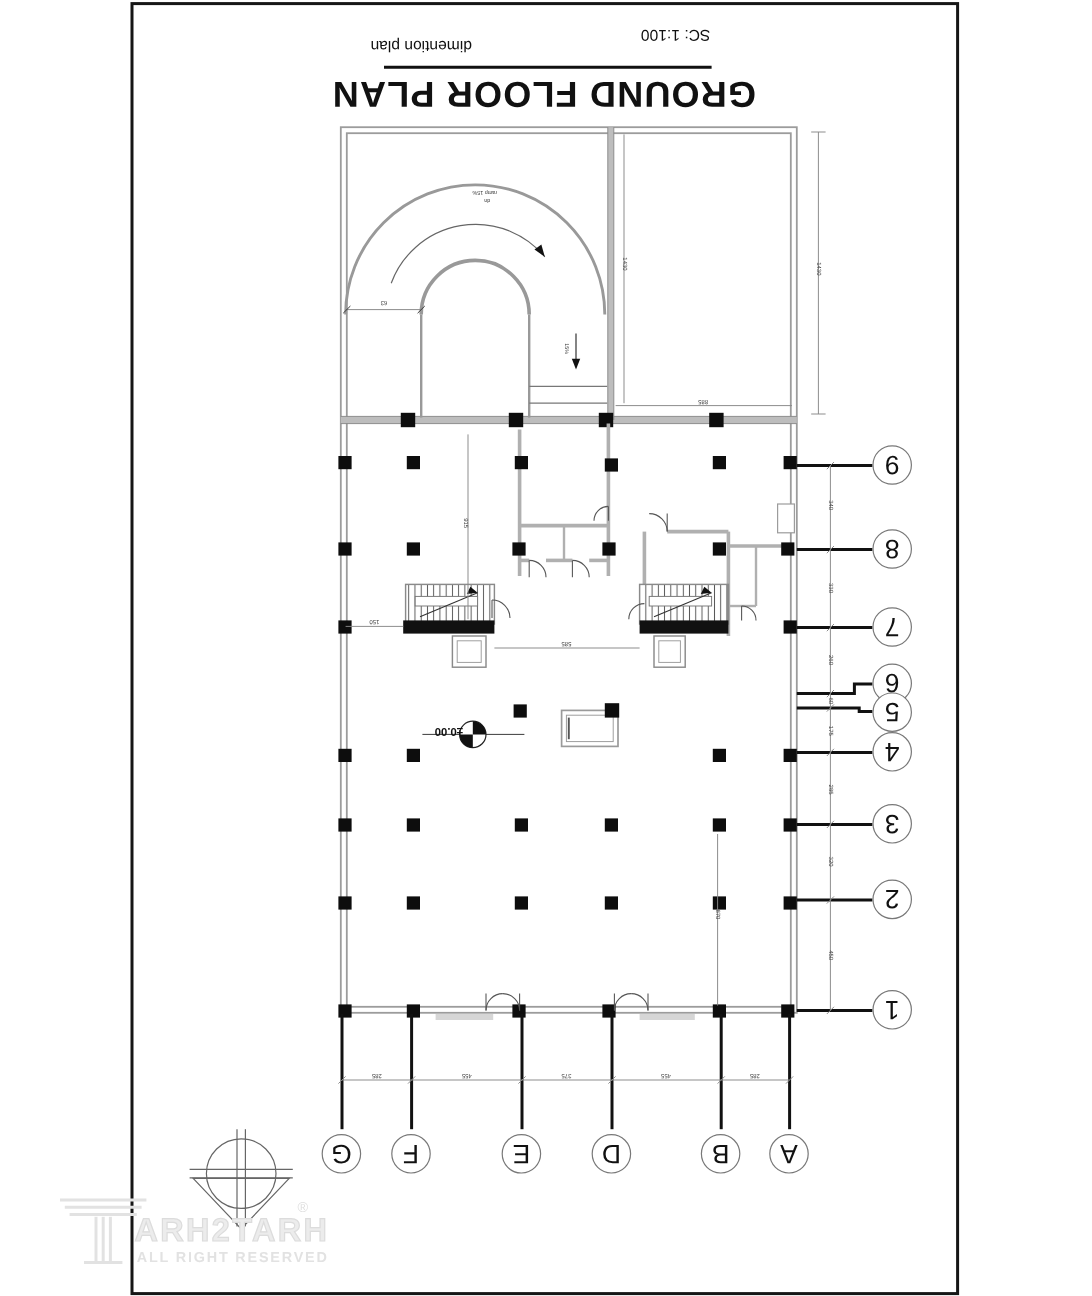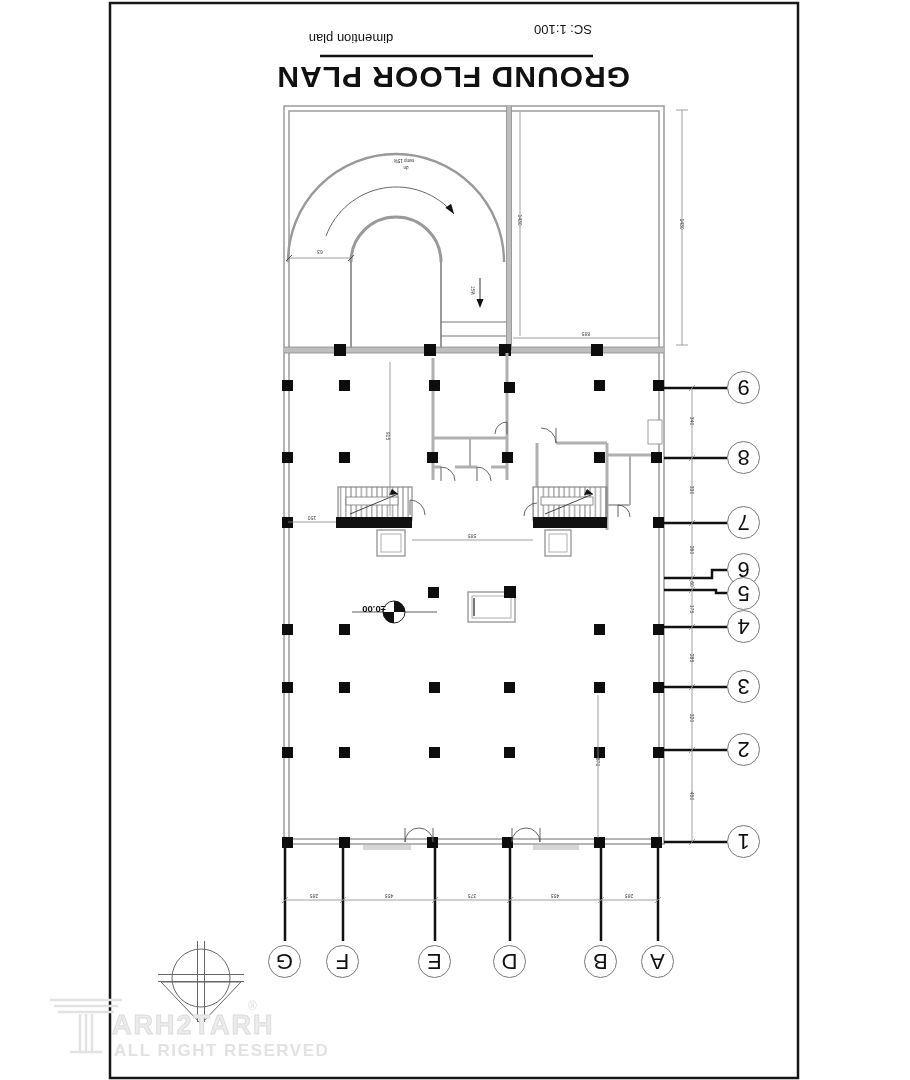--- a/index.html
+++ b/index.html
@@ -13,21 +13,21 @@
   .sub{font-size:13px;width:110px;text-align:center;}
   .bubble{position:absolute;width:33px;height:33px;border:1.2px solid #787878;border-radius:50%;
           background:#fff;text-align:center;line-height:31px;font-size:22px;color:#111;
           transform:rotate(180deg);box-sizing:border-box;}
   .dim{font-size:5px;color:#444;width:30px;text-align:center;}
   .dimv{font-size:5px;color:#444;width:30px;text-align:center;transform:rotate(90deg);}
   .note{font-size:4.5px;color:#333;width:44px;text-align:center;}
   .lvl{font-size:9.5px;font-weight:bold;width:44px;text-align:center;}
   .wm-brand{position:absolute;font-size:27px;font-weight:bold;letter-spacing:2px;
             color:#ececec;-webkit-text-stroke:1px #dcdcdc;}
-  .wm-tag{position:absolute;font-size:17px;letter-spacing:1.5px;color:#e2e2e2;font-weight:bold;}
+  .wm-tag{position:absolute;font-size:12px;letter-spacing:1.5px;color:#e2e2e2;font-weight:bold;}
   .wm-reg{position:absolute;font-size:12px;color:#dedede;}
 </style>
 </head>
 <body>
 
 <div id="page">
 
 <svg width="910" height="1080" viewBox="0 0 910 1080">
   <defs>
     <pattern id="stairhatch" width="5.2" height="12" patternUnits="userSpaceOnUse">

